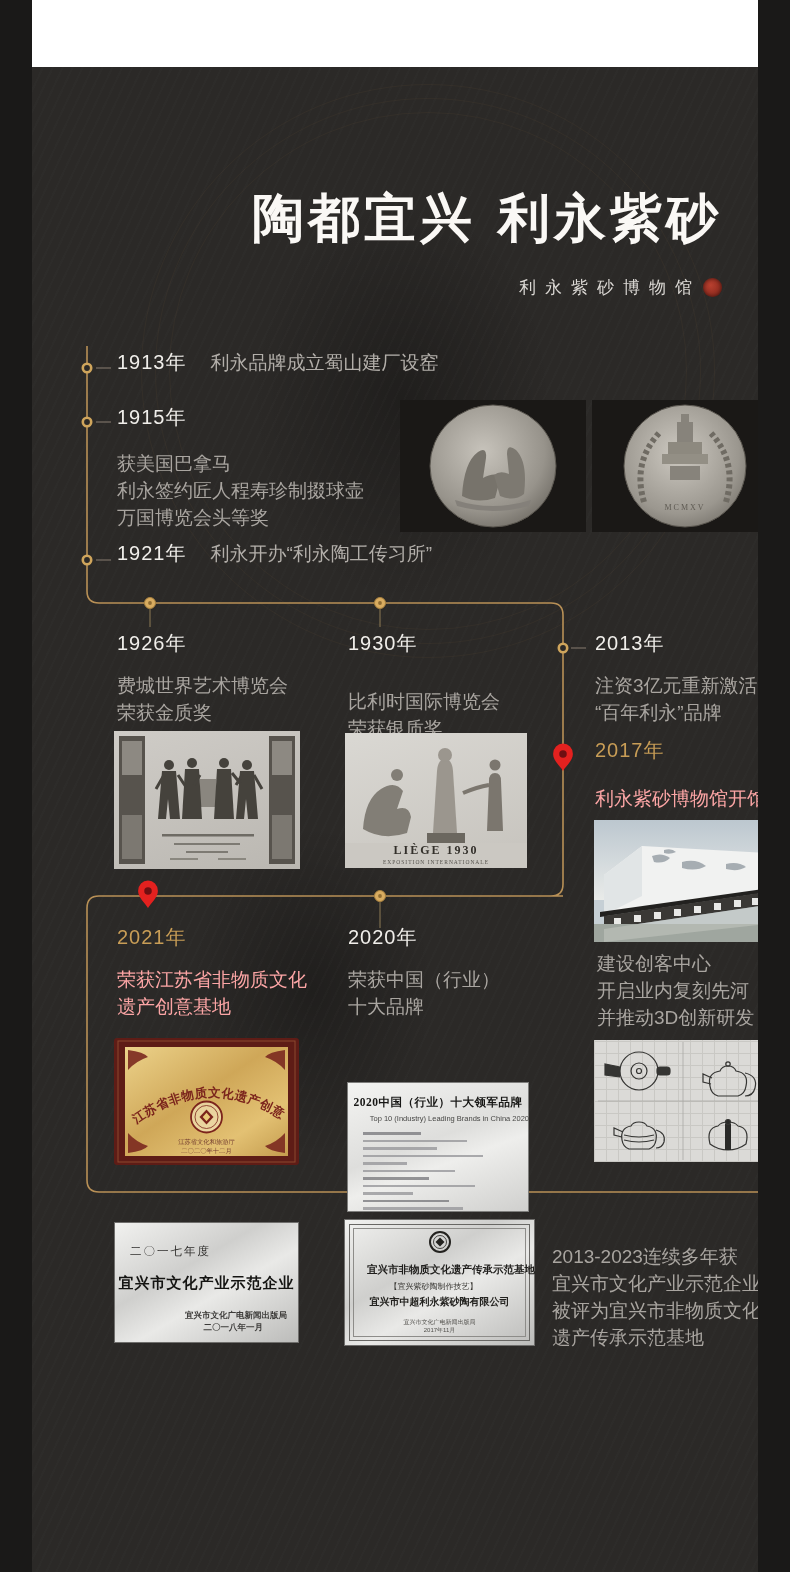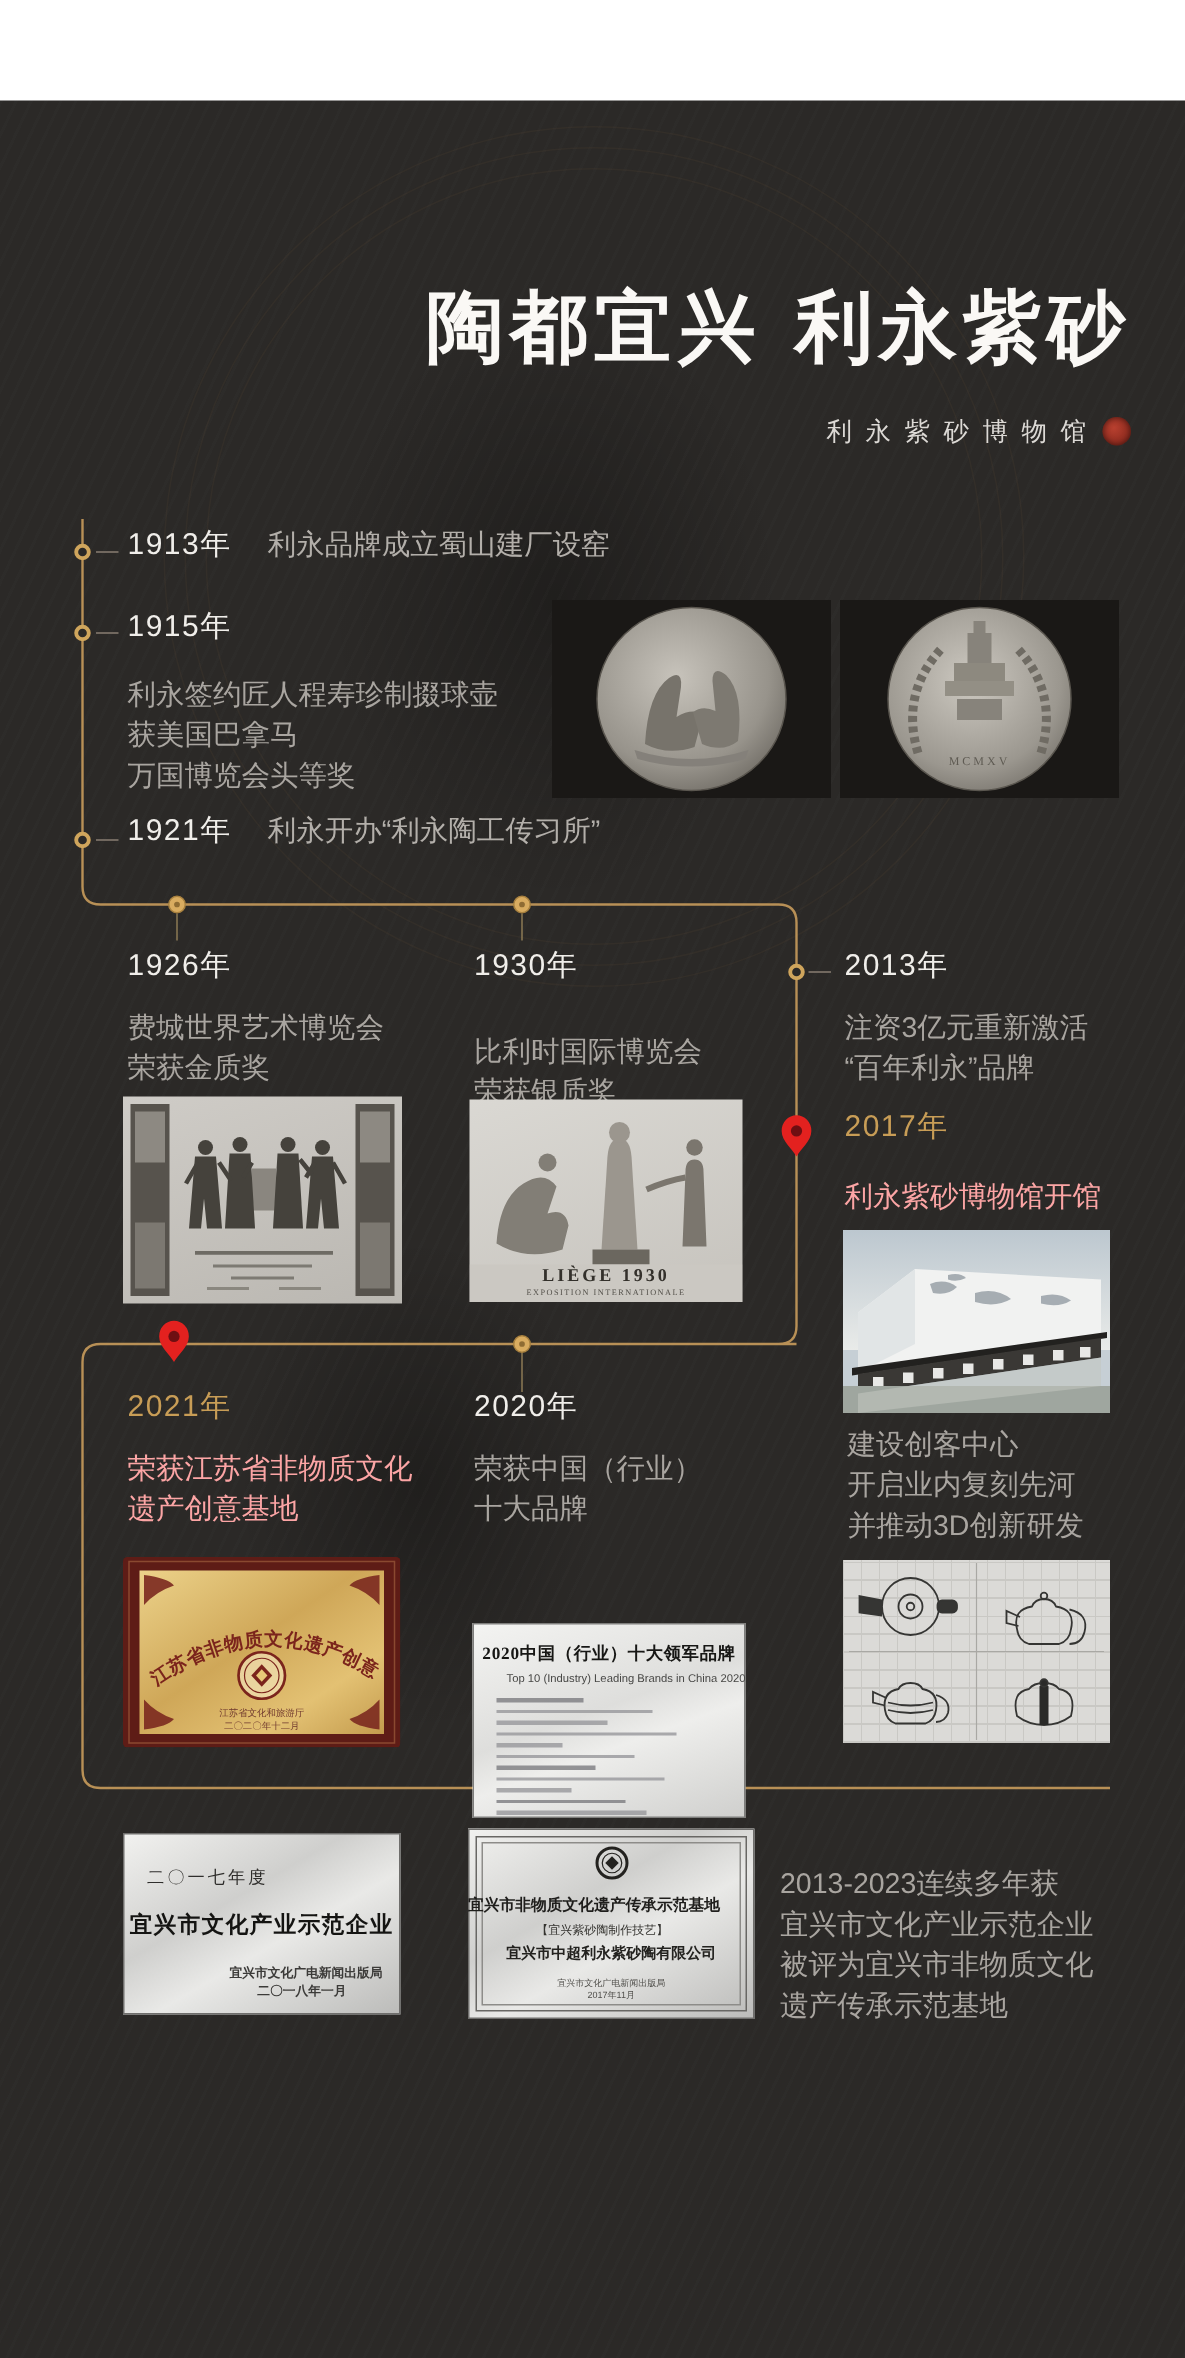--- a/index.html
+++ b/index.html
@@ -1,16 +1,16 @@
 <!DOCTYPE html>
 <html><head>
 <meta charset="utf-8">
 <style>
   html,body{margin:0;padding:0;background:#1a1918;}
-  .page{position:relative;width:790px;height:1572px;margin:0 auto;background:#2b2927;overflow:hidden;
+  .page{position:relative;width:726px;height:1572px;margin:0 auto;background:#2b2927;overflow:hidden;
         font-family:"Liberation Sans",sans-serif;}
   .top-strip{position:absolute;top:0;left:0;width:790px;height:67px;background:#ffffff;}
   .texture{position:absolute;left:0;top:67px;width:790px;height:1505px;pointer-events:none;
      background:repeating-linear-gradient(115deg, rgba(255,255,255,0.013) 0 2px, rgba(0,0,0,0) 2px 9px);}
   .deco-circle{position:absolute;border:1px solid rgba(125,95,58,0.10);border-radius:50%;}
   .blob{position:absolute;border-radius:50%;background:radial-gradient(closest-side, rgba(0,0,0,0.26), rgba(0,0,0,0) 72%);}
   .tl-svg{position:absolute;left:0;top:0;pointer-events:none;}
 
   .main-title{position:absolute;top:184px;right:36px;margin:0;font-family:"DejaVu Serif","Liberation Serif",serif;
      font-weight:600;font-size:52px;color:#faf8f5;letter-spacing:4px;white-space:nowrap;}
@@ -72,21 +72,21 @@
      font-family:"Liberation Serif",serif;}
   .pa-main{position:absolute;left:0;right:0;top:52px;text-align:center;font-size:15px;font-weight:bold;
      color:#141412;font-family:"Liberation Serif",serif;letter-spacing:1px;white-space:nowrap;}
   .pa-issuer{position:absolute;right:12px;top:88px;font-size:8.5px;color:#3c3b39;font-weight:bold;}
   .pa-date{position:absolute;right:36px;top:100px;font-size:8.5px;color:#3c3b39;font-weight:bold;}
 
   .plaqueB{left:312px;top:1219px;width:191px;height:127px;}
   .pb-frame{position:absolute;inset:5px;border:1px solid #686764;}
   .pb-frame2{position:absolute;inset:9px;border:1px solid #8d8c89;}
   .pb-seal{position:absolute;top:11px;left:50%;transform:translateX(-50%);}
-  .pb-l1{position:absolute;left:0;right:0;top:44px;text-align:left;font-size:10.5px;font-weight:bold;
+  .pb-l1{position:absolute;left:0;right:0;top:44px;text-align:right;font-size:10.5px;font-weight:bold;
      color:#1f1e1c;font-family:Liberation Sans, sans-serif;white-space:nowrap;}
   .pb-l2{position:absolute;left:0;right:12px;top:62px;text-align:center;font-size:8px;color:#34332f;
      font-family:"Liberation Serif",serif;}
   .pb-l3{position:absolute;left:0;right:0;top:76px;text-align:center;font-size:10px;font-weight:bold;
      color:#23221f;font-family:"Liberation Serif",serif;white-space:nowrap;}
   .pb-issuer{position:absolute;left:0;right:0;top:99px;text-align:center;font-size:6px;color:#504f4b;}
   .pb-date{position:absolute;left:0;right:0;top:107px;text-align:center;font-size:6px;color:#504f4b;}
 
   .footer-lines{left:520px;top:1243px;font-size:19px;line-height:27px;color:#a9a5a0;white-space:nowrap;}
 </style>
@@ -141,22 +141,22 @@
     <span class="seal"></span>
   </div>
 
   <div class="abs inline-entry" style="left:85px;top:349px;">
     <span class="year">1913年</span>
     <span class="desc">利永品牌成立蜀山建厂设窑</span>
   </div>
 
   <div class="abs year" style="left:85px;top:404px;">1915年</div>
   <div class="abs lines" style="left:85px;top:450px;">
+    <div>获美国巴拿马</div>
     <div>利永签约匠人程寿珍制掇球壶</div>
-    <div>获美国巴拿马</div>
     <div>万国博览会头等奖</div>
   </div>
 
   <div class="medals">
     <div class="medal-tile">
       <svg width="186" height="132" viewBox="0 0 186 132">
         <defs>
           <radialGradient id="mg1" cx="42%" cy="38%" r="70%">
             <stop offset="0%" stop-color="#c7c3bb"></stop>
               <stop offset="70%" stop-color="#97938b"></stop>

